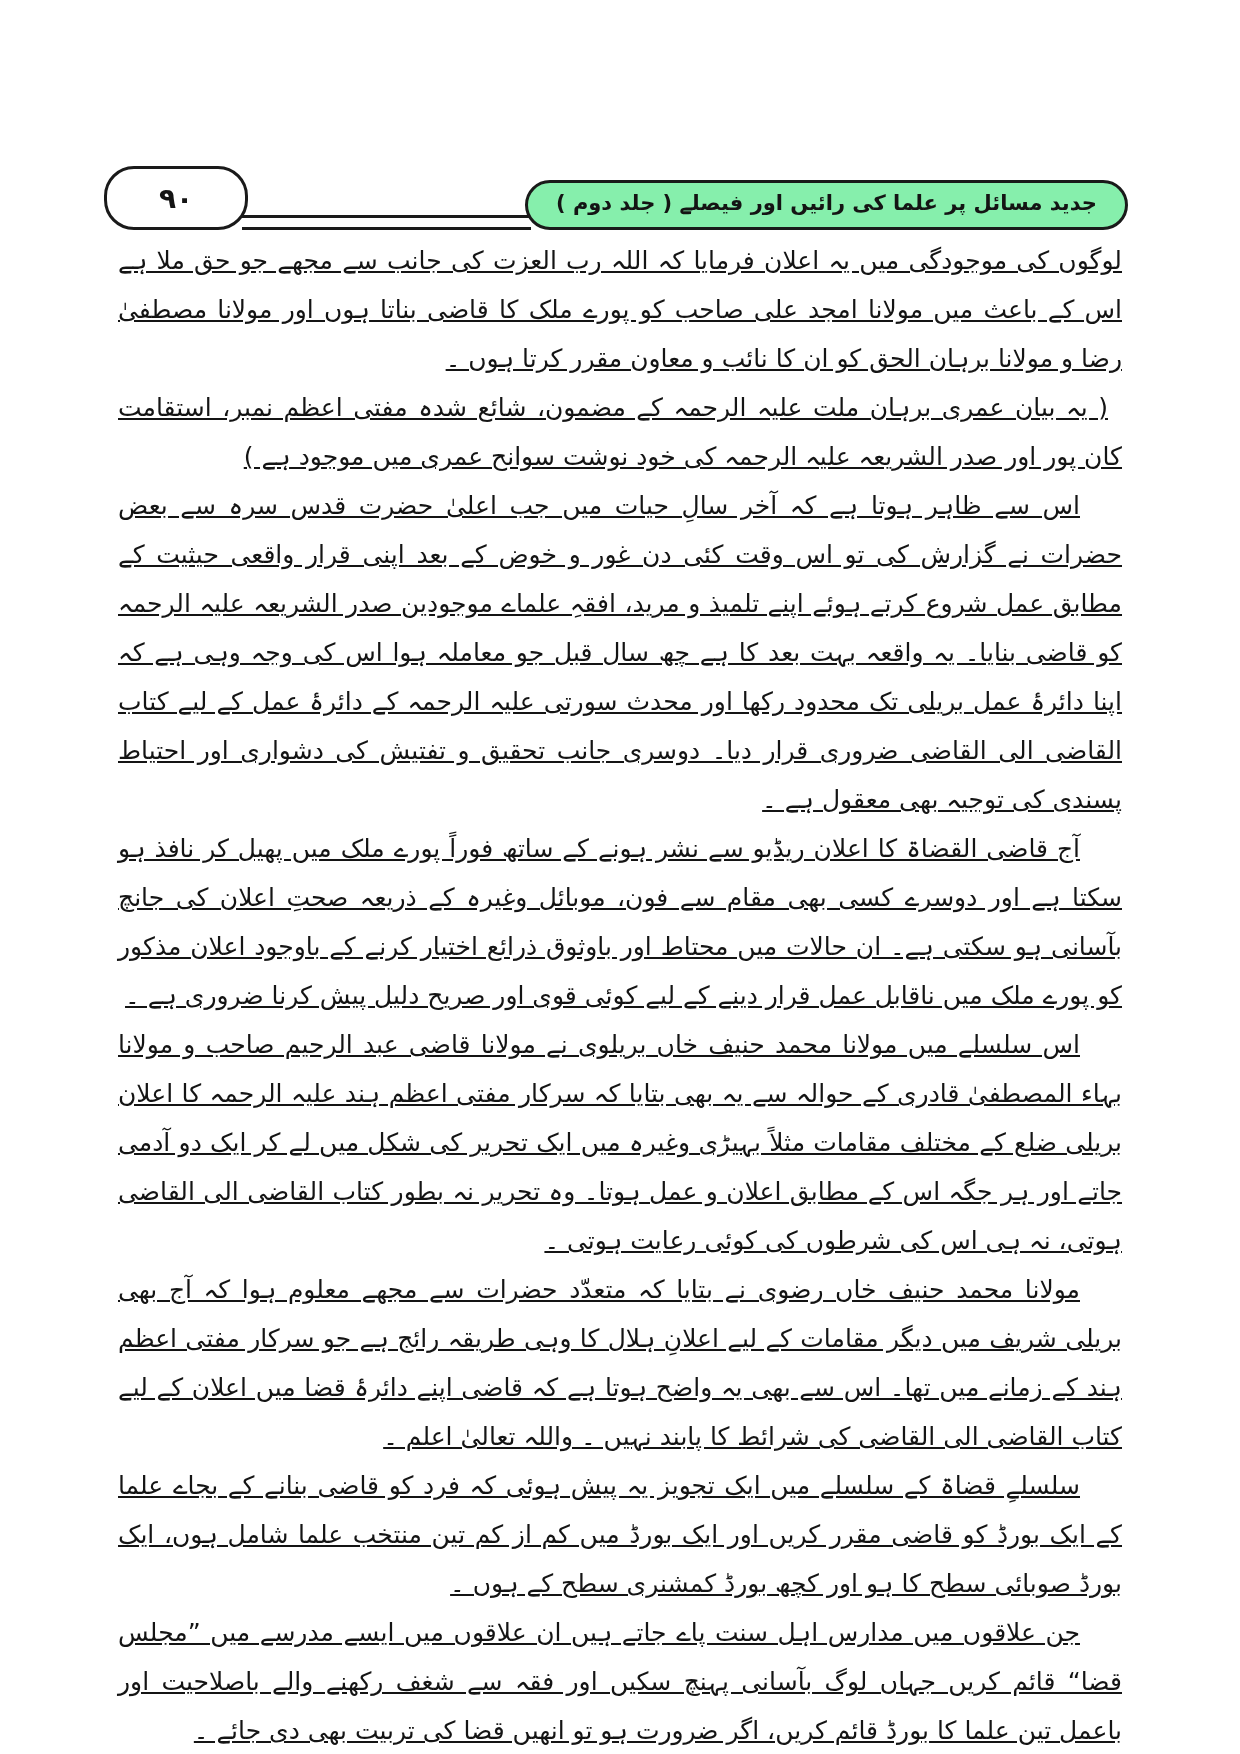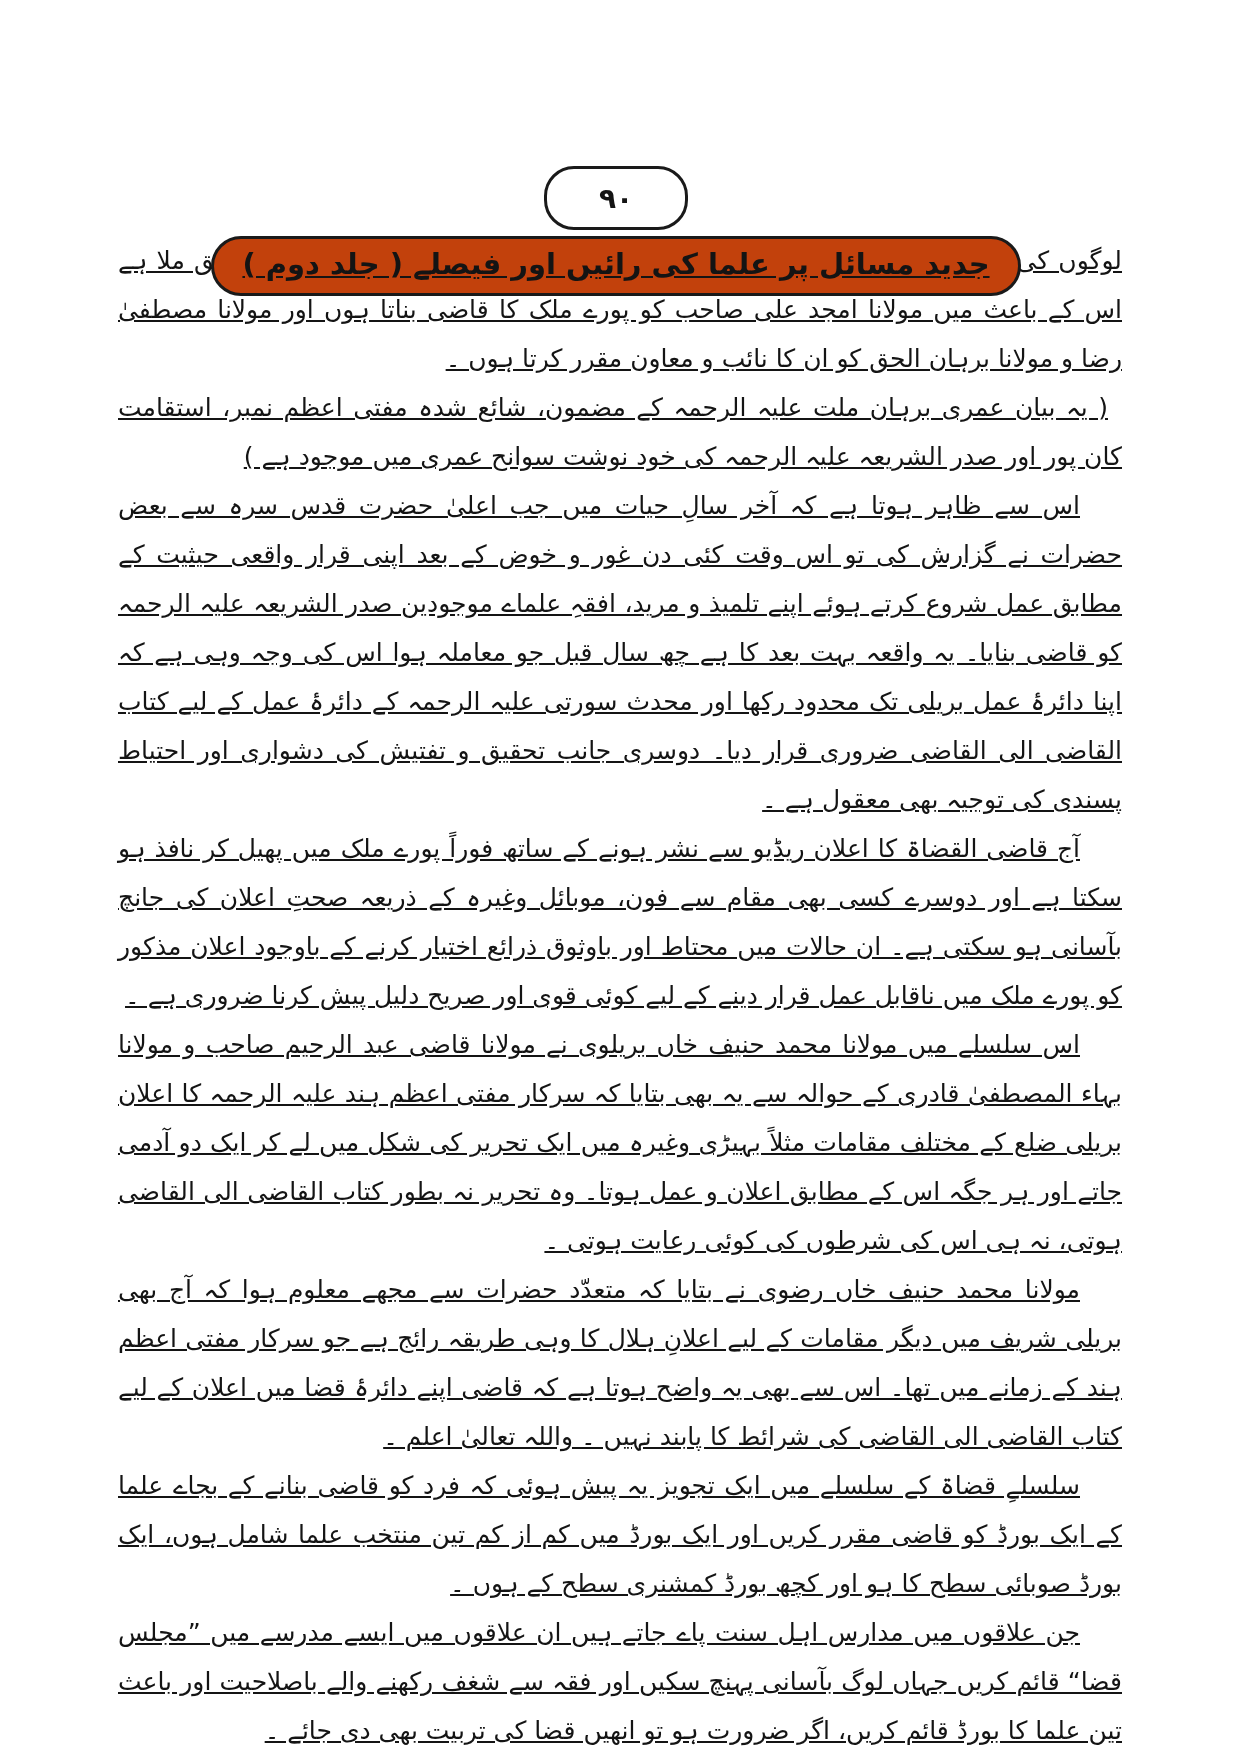--- a/index.html
+++ b/index.html
@@ -18,23 +18,22 @@
     overflow: hidden;
   }
   
   .header {
     position: absolute;
     top: 166px;
     left: 104px;
     right: 112px;
     height: 64px;
     display: flex;
-    align-items: center;
+    align-items: flex-end;
     direction: ltr;
-    flex-direction: column;
   }
   .page-badge {
     flex: 0 0 auto;
     width: 138px;
     height: 58px;
     border: 3px solid #1a1a1a;
     border-radius: 30px;
     background: #ffffff;
     display: flex;
     align-items: center;
@@ -48,28 +47,27 @@
     height: 9px;
     border-top: 3px solid #1a1a1a;
     border-bottom: 3px solid #1a1a1a;
     margin: 0 -6px;
     z-index: 1;
   }
   .title-capsule {
     flex: 0 0 auto;
     border: 3px solid #1a1a1a;
     border-radius: 32px;
-    background: #c2410c;
+    background: #86efac;
     padding: 8px 28px 12px 28px;
-    font-size: 29px;
+    font-size: 21px;
     font-weight: bold;
     direction: rtl;
     white-space: nowrap;
     z-index: 2;
-    text-decoration: underline;
   }
   
   .text-block {
     position: absolute;
     top: 236px;
     left: 118px;
     width: 1004px;
     direction: rtl;
     font-size: 25px;
     line-height: 49px;
@@ -103,16 +101,16 @@
   </div>
 
   <div class="text-block">
       <p class="para">لوگوں کی موجودگی میں یہ اعلان فرمایا کہ اللہ رب العزت کی جانب سے مجھے جو حق ملا ہے اس کے باعث میں مولانا امجد علی صاحب کو پورے ملک کا قاضی بناتا ہوں اور مولانا مصطفیٰ رضا و مولانا برہان الحق کو ان کا نائب و معاون مقرر کرتا ہوں ۔</p>
       <p class="para note">( یہ بیان عمری برہان ملت علیہ الرحمہ کے مضمون، شائع شدہ مفتی اعظم نمبر، استقامت کان پور اور صدر الشریعہ علیہ الرحمہ کی خود نوشت سوانح عمری میں موجود ہے )</p>
       <p class="para indent">اس سے ظاہر ہوتا ہے کہ آخر سالِ حیات میں جب اعلیٰ حضرت قدس سرہ سے بعض حضرات نے گزارش کی تو اس وقت کئی دن غور و خوض کے بعد اپنی قرار واقعی حیثیت کے مطابق عمل شروع کرتے ہوئے اپنے تلمیذ و مرید، افقہِ علماے موجودین صدر الشریعہ علیہ الرحمہ کو قاضی بنایا۔ یہ واقعہ بہت بعد کا ہے چھ سال قبل جو معاملہ ہوا اس کی وجہ وہی ہے کہ اپنا دائرۂ عمل بریلی تک محدود رکھا اور محدث سورتی علیہ الرحمہ کے دائرۂ عمل کے لیے کتاب القاضی الی القاضی ضروری قرار دیا۔ دوسری جانب تحقیق و تفتیش کی دشواری اور احتیاط پسندی کی توجیہ بھی معقول ہے ۔</p>
       <p class="para indent">آج قاضی القضاۃ کا اعلان ریڈیو سے نشر ہونے کے ساتھ فوراً پورے ملک میں پھیل کر نافذ ہو سکتا ہے اور دوسرے کسی بھی مقام سے فون، موبائل وغیرہ کے ذریعہ صحتِ اعلان کی جانچ بآسانی ہو سکتی ہے۔ ان حالات میں محتاط اور باوثوق ذرائع اختیار کرنے کے باوجود اعلان مذکور کو پورے ملک میں ناقابل عمل قرار دینے کے لیے کوئی قوی اور صریح دلیل پیش کرنا ضروری ہے ۔</p>
       <p class="para indent">اس سلسلے میں مولانا محمد حنیف خاں بریلوی نے مولانا قاضی عبد الرحیم صاحب و مولانا بہاء المصطفیٰ قادری کے حوالہ سے یہ بھی بتایا کہ سرکار مفتی اعظم ہند علیہ الرحمہ کا اعلان بریلی ضلع کے مختلف مقامات مثلاً بہیڑی وغیرہ میں ایک تحریر کی شکل میں لے کر ایک دو آدمی جاتے اور ہر جگہ اس کے مطابق اعلان و عمل ہوتا۔ وہ تحریر نہ بطور کتاب القاضی الی القاضی ہوتی، نہ ہی اس کی شرطوں کی کوئی رعایت ہوتی ۔</p>
       <p class="para indent">مولانا محمد حنیف خاں رضوی نے بتایا کہ متعدّد حضرات سے مجھے معلوم ہوا کہ آج بھی بریلی شریف میں دیگر مقامات کے لیے اعلانِ ہلال کا وہی طریقہ رائج ہے جو سرکار مفتی اعظم ہند کے زمانے میں تھا۔ اس سے بھی یہ واضح ہوتا ہے کہ قاضی اپنے دائرۂ قضا میں اعلان کے لیے کتاب القاضی الی القاضی کی شرائط کا پابند نہیں ۔ واللہ تعالیٰ اعلم ۔</p>
       <p class="para indent">سلسلےِ قضاۃ کے سلسلے میں ایک تجویز یہ پیش ہوئی کہ فرد کو قاضی بنانے کے بجاے علما کے ایک بورڈ کو قاضی مقرر کریں اور ایک بورڈ میں کم از کم تین منتخب علما شامل ہوں، ایک بورڈ صوبائی سطح کا ہو اور کچھ بورڈ کمشنری سطح کے ہوں ۔</p>
-      <p class="para indent">جن علاقوں میں مدارس اہل سنت پاے جاتے ہیں ان علاقوں میں ایسے مدرسے میں ”مجلس قضا“ قائم کریں جہاں لوگ بآسانی پہنچ سکیں اور فقہ سے شغف رکھنے والے باصلاحیت اور باعث تین علما کا بورڈ قائم کریں، اگر ضرورت ہو تو انھیں قضا کی تربیت بھی دی جائے ۔</p>
+      <p class="para indent">جن علاقوں میں مدارس اہل سنت پاے جاتے ہیں ان علاقوں میں ایسے مدرسے میں ”مجلس قضا“ قائم کریں جہاں لوگ بآسانی پہنچ سکیں اور فقہ سے شغف رکھنے والے باصلاحیت اور باعمل تین علما کا بورڈ قائم کریں، اگر ضرورت ہو تو انھیں قضا کی تربیت بھی دی جائے ۔</p>
     </div>
 
 </div>
 
 </body></html>

